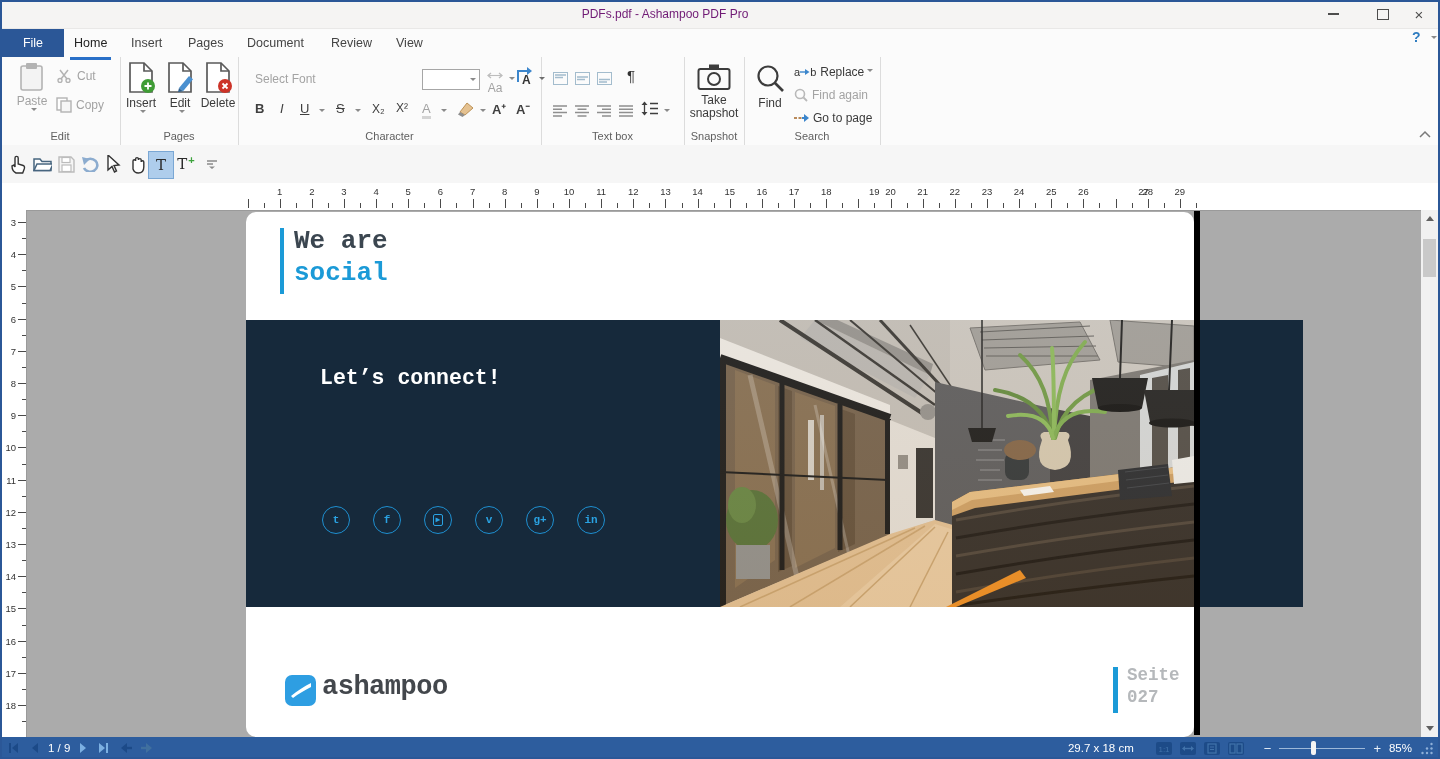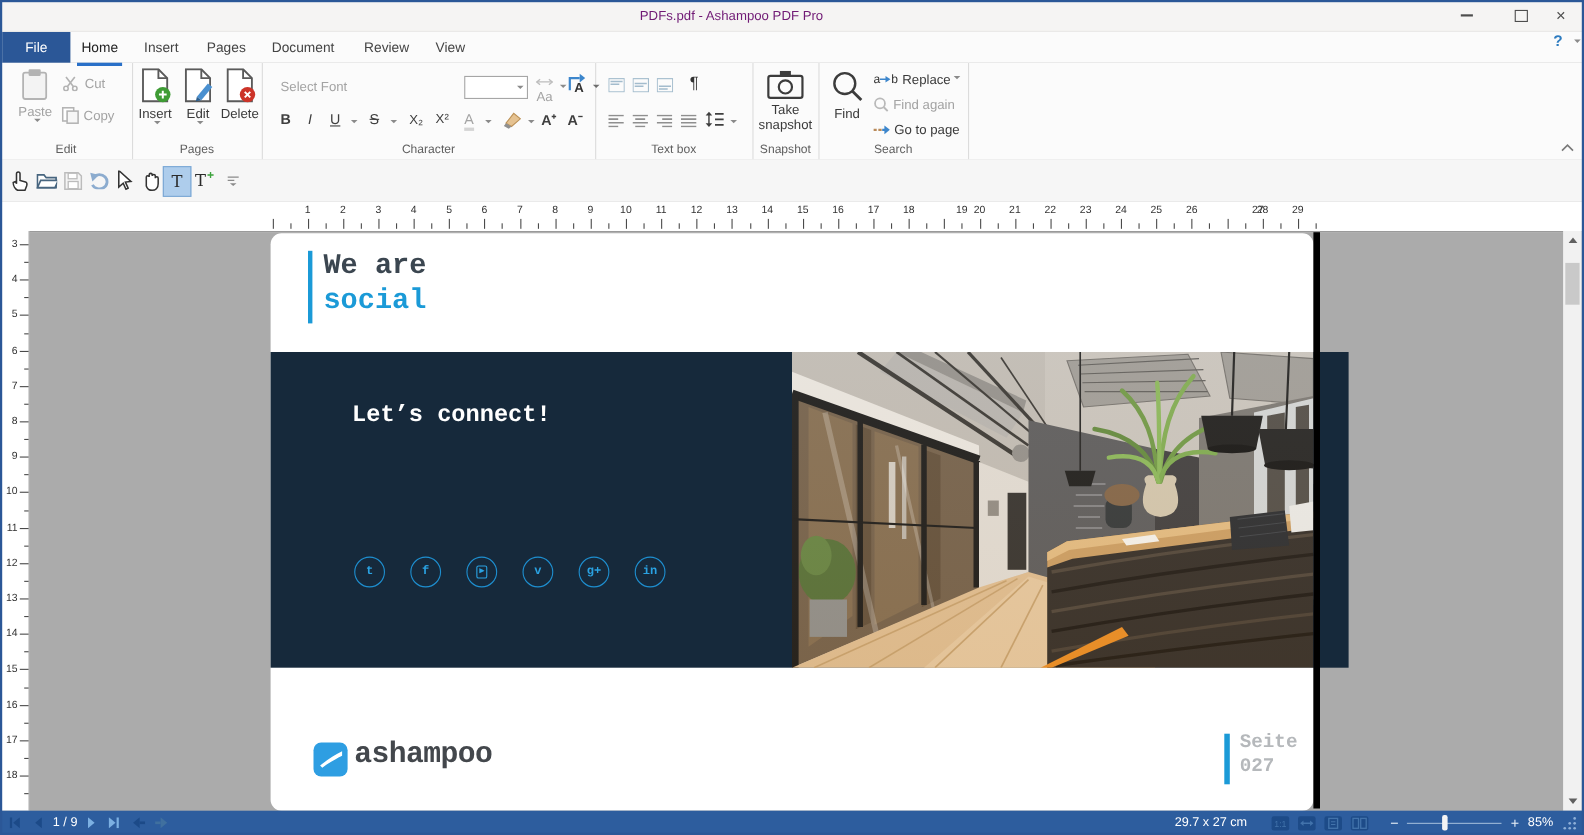--- a/index.html
+++ b/index.html
@@ -51,21 +51,21 @@
   .vt{position:absolute;right:0;height:1px;width:4px;background:#4a4a4a;}
   .vt.M{width:8px;}
   .vn{position:absolute;right:10px;transform:translateY(-50%);font-size:9.5px;color:#333;}
   
   #workspace{position:absolute;left:26px;top:210px;width:1395px;height:527px;background:#ababab;overflow:hidden;}
   #page{position:absolute;left:220px;top:2px;width:948px;height:525px;background:#fff;font-family:Liberation Mono, monospace;border-radius:10px;}
   #page-edge{position:absolute;left:1168px;top:0;width:6px;height:525px;background:#000;}
   #brand-bar{position:absolute;left:34px;top:16px;width:4px;height:66px;}
   #brand-top{position:absolute;left:48px;top:14px;font-size:26px;font-weight:bold;color:#3b4650;line-height:30px;}
   #brand-bottom{position:absolute;left:48px;top:46px;font-size:26px;font-weight:bold;line-height:30px;}
-  #navy-band{position:absolute;left:0;top:108px;width:980px;height:287px;background:#16293b;}
+  #navy-band{position:absolute;left:0;top:108px;width:1057px;height:287px;background:#16293b;}
   #doc-heading{position:absolute;left:74px;top:46px;font-size:21.5px;font-weight:bold;color:#fff;}
   #doc-body{position:absolute;left:74px;top:92px;width:332px;font-size:12.7px;line-height:15.8px;color:#dde5ec;}
   #social-icons{position:absolute;left:76px;top:186px;display:flex;gap:23px;}
   .soc{width:26px;height:26px;border:1.5px solid #1e8fd0;border-radius:50%;display:flex;align-items:center;justify-content:center;}
   .sg{font-size:11px;font-weight:bold;color:#2aa2e2;line-height:1;}
   .sg.yt{font-size:8px;border:1px solid #2aa2e2;border-radius:2px;padding:1px 2px;}
   #photo{position:absolute;left:474px;top:0;width:474px;height:287px;}
   #footer-logo{position:absolute;left:39px;top:462px;width:420px;height:40px;}
   #logo-square{position:absolute;left:0;top:1px;width:31px;height:31px;border-radius:7px;background:#2e9ee2;}
   #logo-text{position:absolute;left:37px;top:-2px;font-size:27px;font-weight:bold;color:#43474c;letter-spacing:-0.5px;}
@@ -718,21 +718,21 @@
     <svg class="nav" width="13" height="10">
         <polygon class="dk" points="8,0 8,10 2,5"></polygon>
         <rect class="dk" x="8" y="3.8" width="5" height="2.4"></rect>
       </svg>
     <svg class="nav" width="13" height="10">
         <rect class="md" x="0" y="3.8" width="5" height="2.4"></rect>
         <polygon class="md" points="5,0 5,10 11,5"></polygon>
       </svg>
   </div>
   <div id="sb-right">
-    <span class="sbtxt">29.7 x 27 cm</span>
+    <span class="sbtxt">29.7 x 18 cm</span>
     <span style="width:6px"></span>
     <span class="vicon">
       <svg width="16" height="13">
           <text x="8" y="10" text-anchor="middle" font-size="8" fill="#4273ab">1:1</text>
         </svg>
     </span>
     <span class="vicon">
       <svg width="16" height="13">
           <path d="M4 6.5 h8" stroke="#4273ab" stroke-width="1.4"></path>
           <polygon points="5,4 5,9 2,6.5" fill="#4273ab"></polygon>

